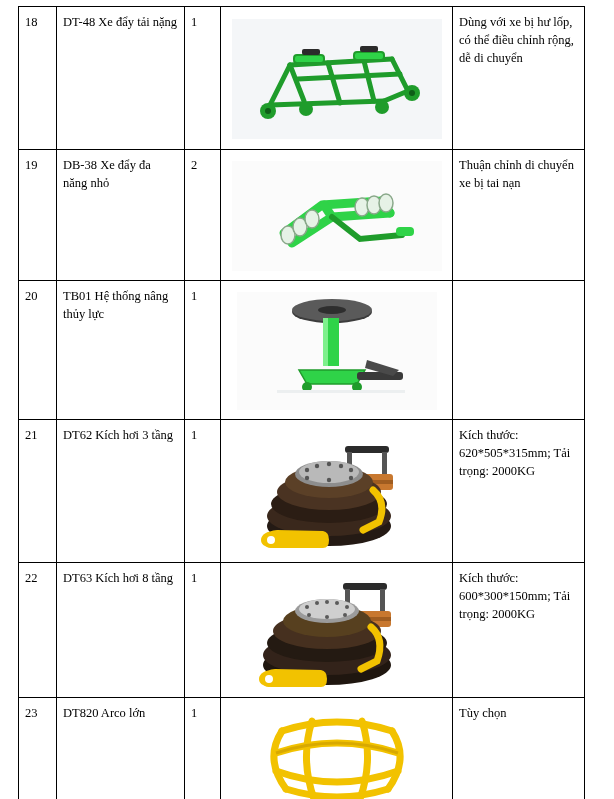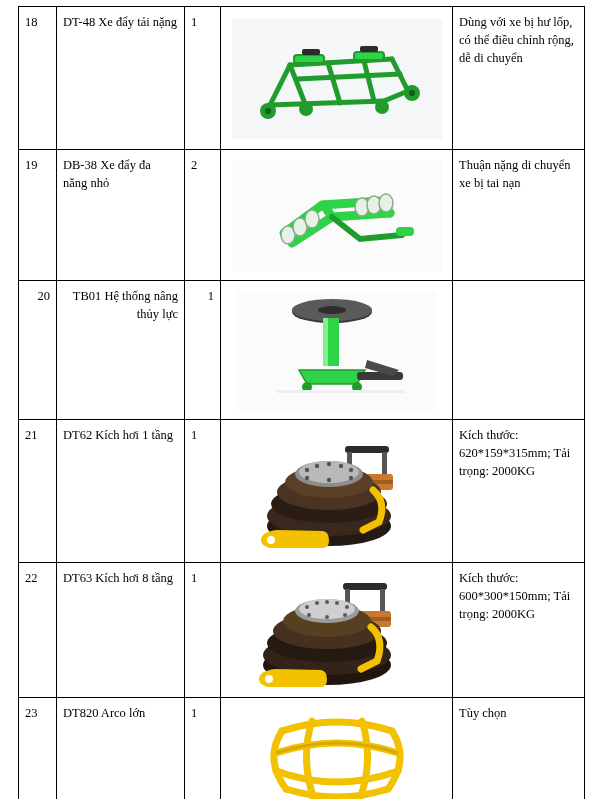--- a/index.html
+++ b/index.html
@@ -54,21 +54,21 @@
   .img-wrap {
     width: 100%;
     height: 100%;
     display: flex;
     align-items: center;
     justify-content: center;
     overflow: hidden;
   }
   .row-18 td { height: 132px; }
   .row-19 td { height: 120px; }
-  .row-20 td { height: 128px; text-align: right; }
+  .row-20 td { height: 128px; }
   .row-21 td { height: 132px; font-family: Liberation Serif, serif; }
   .row-22 td { height: 124px; }
   .row-23 td { height: 110px; }
 
   svg { display: block; }
 </style>
 </head>
 <body>
 
 <div class="page">
@@ -150,21 +150,21 @@
                 <ellipse cx="130" cy="46" rx="7" ry="9"></ellipse>
                 <ellipse cx="142" cy="44" rx="7" ry="9"></ellipse>
                 <ellipse cx="154" cy="42" rx="7" ry="9"></ellipse>
               </g>
               <g fill="#2fd348">
                 <rect x="164" y="66" width="18" height="9" rx="4"></rect>
               </g>
             </svg>
           </div>
         </td>
-        <td class="cell-note">Thuận nặng di chuyển xe bị tai nạn</td>
+        <td class="cell-note">Thuận chỉnh di chuyển xe bị tai nạn</td>
       </tr>
 
       <tr class="row-20">
         <td class="cell-index">20</td>
         <td class="cell-name">TB01 Hệ thống nâng thủy lực</td>
         <td class="cell-qty">1</td>
         <td class="cell-image">
           <div class="img-wrap">
             <svg width="200" height="118" viewBox="0 0 200 118" aria-hidden="true">
               <rect x="0" y="0" width="200" height="118" fill="#fbfbfb"></rect>
@@ -180,21 +180,21 @@
               <circle cx="120" cy="95" r="5" fill="#1f9c2b"></circle>
               <rect x="40" y="98" width="128" height="3" fill="#eceff0"></rect>
             </svg>
           </div>
         </td>
         <td class="cell-note"></td>
       </tr>
 
       <tr class="row-21">
         <td class="cell-index">21</td>
-        <td class="cell-name">DT62 Kích hơi 1 tầng</td>
+        <td class="cell-name">DT62 Kích hơi 3 tầng</td>
         <td class="cell-qty">1</td>
         <td class="cell-image">
           <div class="img-wrap">
             <svg width="200" height="124" viewBox="0 0 200 124" aria-hidden="true">
               <rect x="0" y="0" width="200" height="124" fill="#ffffff"></rect>
               <g>
                 <rect x="108" y="16" width="44" height="7" rx="3" fill="#2b2b2b"></rect>
                 <rect x="110" y="22" width="5" height="26" fill="#555"></rect>
                 <rect x="145" y="22" width="5" height="26" fill="#555"></rect>
                 <rect x="104" y="44" width="52" height="16" rx="3" fill="#c8782f"></rect>
@@ -216,21 +216,21 @@
                 <circle cx="70" cy="48" r="2.2"></circle>
                 <circle cx="92" cy="50" r="2.2"></circle>
                 <circle cx="114" cy="48" r="2.2"></circle>
               </g>
               <path d="M136 60 Q150 72 142 92 L126 100" fill="none" stroke="#f2c200" stroke-width="7" stroke-linecap="round"></path>
               <path d="M40 100 q-16 2 -16 10 q0 8 16 8 l46 0 q6 0 6 -8 q0 -8 -6 -9 z" fill="#f2c200"></path>
               <circle cx="34" cy="110" r="6" fill="#ffffff" stroke="#f2c200" stroke-width="4"></circle>
             </svg>
           </div>
         </td>
-        <td class="cell-note">Kích thước: 620*159*315mm; Tải trọng: 2000KG</td>
+        <td class="cell-note">Kích thước: 620*505*315mm; Tải trọng: 2000KG</td>
       </tr>
 
       <tr class="row-22">
         <td class="cell-index">22</td>
         <td class="cell-name">DT63 Kích hơi 8 tầng</td>
         <td class="cell-qty">1</td>
         <td class="cell-image">
           <div class="img-wrap">
             <svg width="200" height="120" viewBox="0 0 200 120" aria-hidden="true">
               <rect x="0" y="0" width="200" height="120" fill="#ffffff"></rect>

